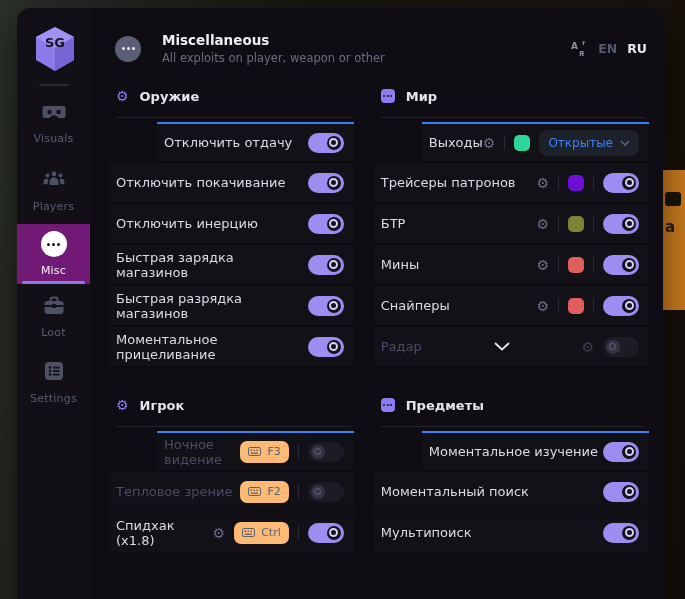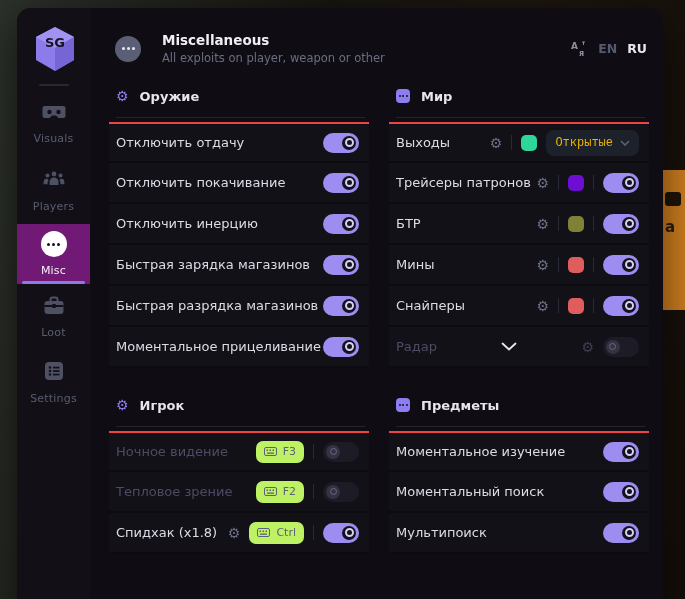--- a/index.html
+++ b/index.html
@@ -81,21 +81,21 @@
   .blob-icon { width:14px; height:14px; border-radius:4px; background:#8d7df2;
     display:flex; align-items:center; justify-content:center; gap:1.5px; }
   .blob-icon i { width:2px; height:2px; border-radius:50%; background:#161320; display:block; }
   .section-divider { height:1px; background:#26232e; margin:10px 4px 4px 7px; }
 
   .rows { display:flex; flex-direction:column; }
   .row {
     height:41px; display:flex; align-items:center; padding:0 10px 0 7px;
     background:#131118; border-bottom:2px solid #0d0b10;
   }
-  .rows .row:first-child { border-top:2px solid #ef4444; }
+  .rows .row:first-child { border-top:2px solid #3b82f6;margin-left:48px; }
   .row-label { font-size:13px; color:#dddbe6; }
   .row-label.dim { color:#4f4a63; }
   .row-controls { margin-left:auto; display:flex; align-items:center; gap:9px; }
   .vdiv { width:1px; height:15px; background:#272b36; }
 
   .toggle { width:36px; height:20px; border-radius:10px; position:relative; cursor:pointer; flex-shrink:0; }
   .toggle.on { background:#9d8df0; }
   .toggle .knob { position:absolute; top:3px; width:14px; height:14px; border-radius:50%; }
   .toggle.on .knob { right:3px; background:#151120; }
   .toggle.on .knob::after { content:""; position:absolute; inset:2.5px; border-radius:50%; border:2px solid #d8d2f1; }
@@ -104,25 +104,25 @@
   .toggle.off .knob::after { content:""; position:absolute; inset:3.5px; border-radius:50%; border:1.5px solid #6a6880; }
   .toggle.off.faint { background:#1d1c26; }
   .toggle.off.faint .knob { background:#343344; }
 
   .swatch { width:16px; height:16px; border-radius:5px; cursor:pointer; flex-shrink:0; }
 
   .dropdown {
     height:26px; background:#1d212a; border-radius:8px; padding:0 9px;
     display:flex; align-items:center; gap:7px; cursor:pointer;
   }
-  .dropdown .dd-label { font-size:12px; color:#eab308;font-family:Liberation Mono, monospace; }
+  .dropdown .dd-label { font-size:12px; color:#3b82f6; }
   .dropdown svg { flex-shrink:0; }
 
   .keybadge {
-    height:22px; background:#bef264; border-radius:7px; padding:0 8px;
+    height:22px; background:#fdba74; border-radius:7px; padding:0 8px;
     display:flex; align-items:center; gap:6px; cursor:pointer;
   }
   .keybadge .key-label { font-size:11px; color:#5c6274; }
 
   .chevron { margin:0 auto; cursor:pointer; display:flex; }
 </style>
 </head>
 <body>
 
 <div class="bg-orange">

